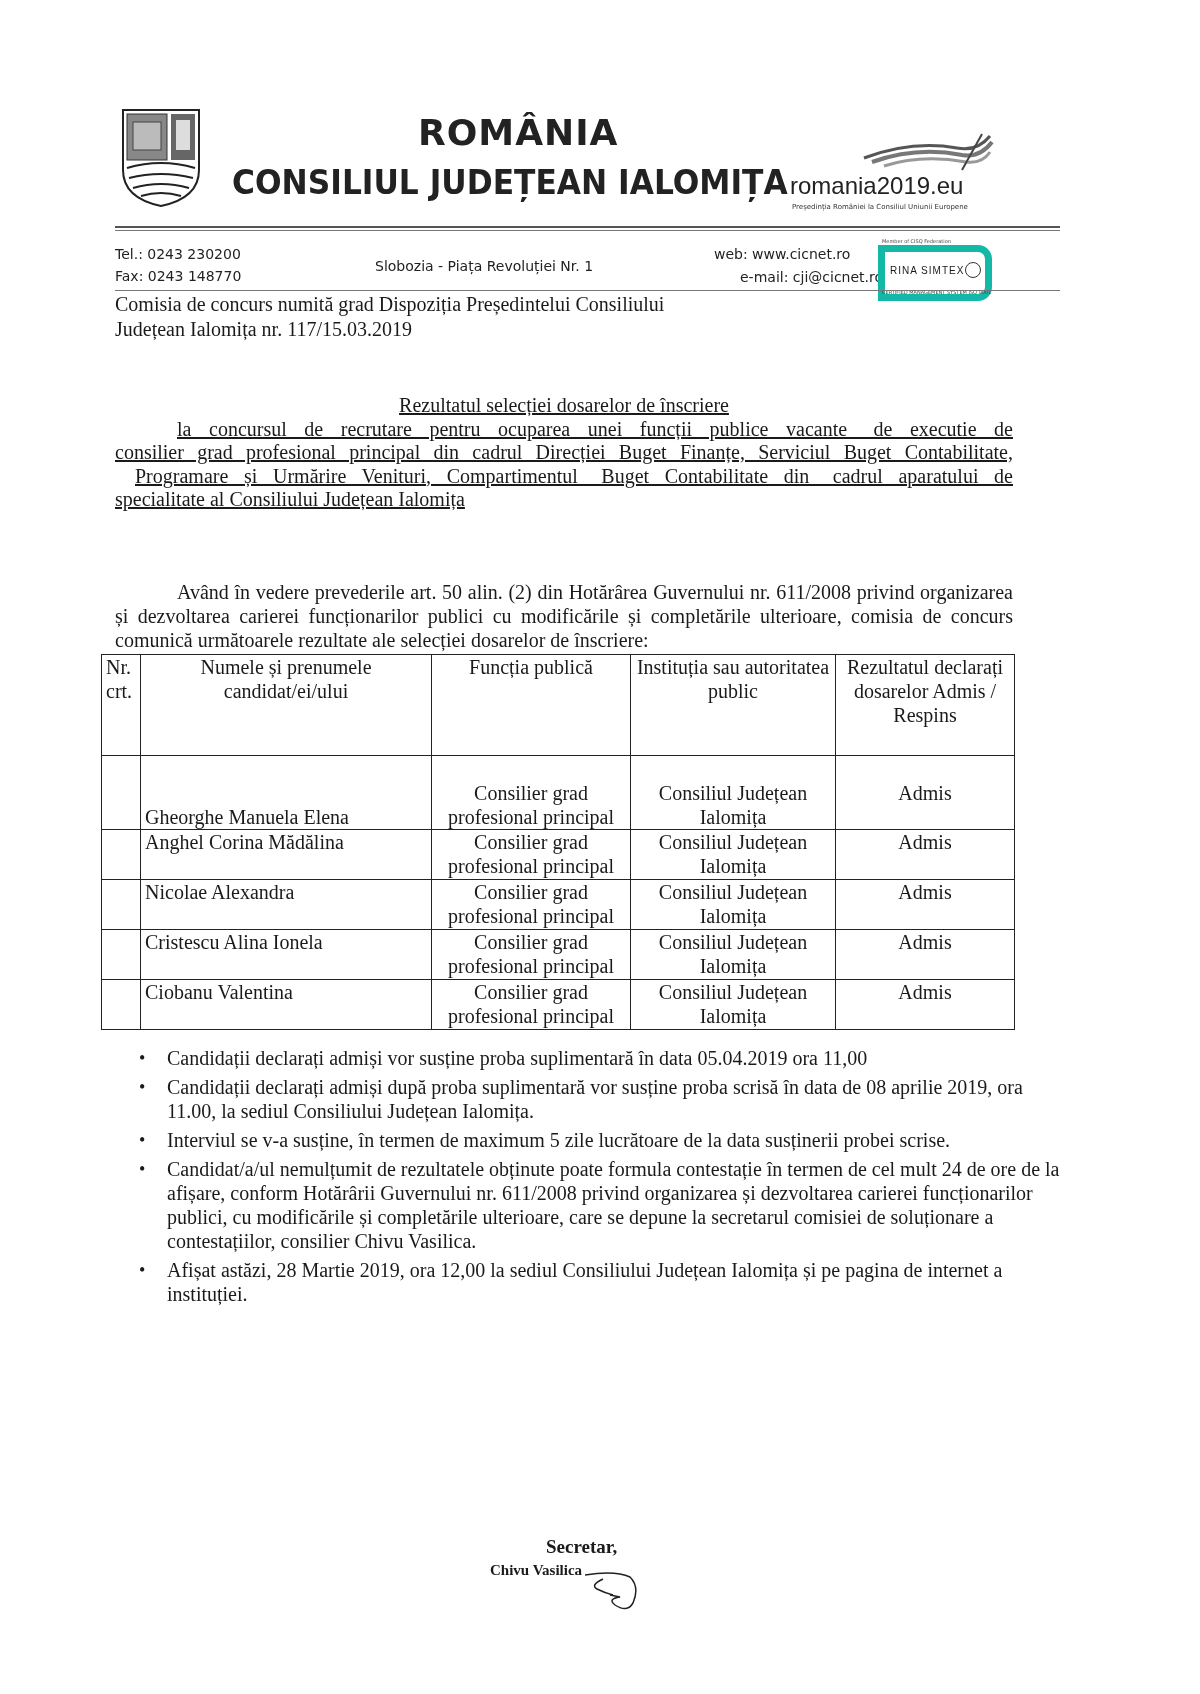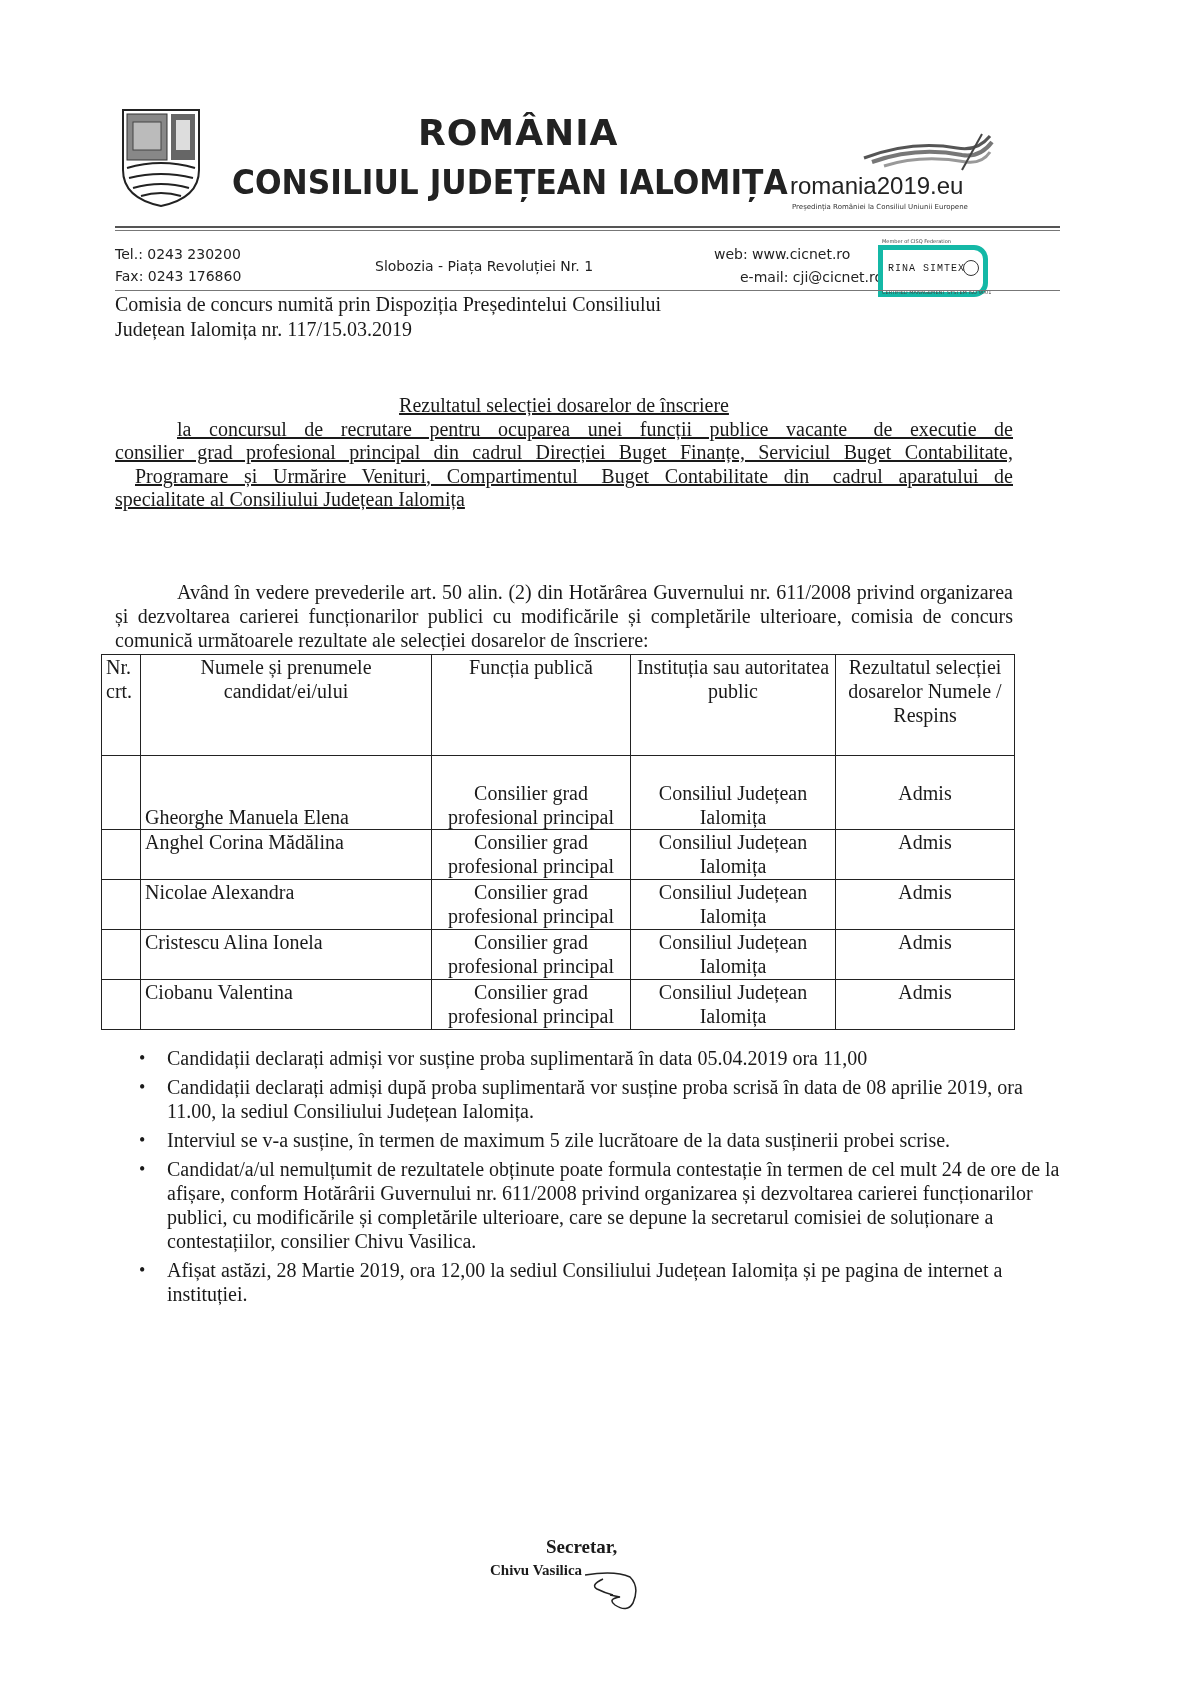--- a/index.html
+++ b/index.html
@@ -10,21 +10,21 @@
   
   .crest { position:absolute; left:121px; top:108px; width:80px; height:100px; }
   .title-romania { position:absolute; left:418px; top:112px; font-family:"DejaVu Sans", sans-serif; font-weight:bold; font-size:36px; letter-spacing:1px; color:#222; }
   .title-consiliul { position:absolute; left:232px; top:162px; font-family:"DejaVu Sans", sans-serif; font-weight:bold; font-size:34px; letter-spacing:0px; color:#222; transform:scaleX(0.92); transform-origin:left; }
   .flag { position:absolute; left:862px; top:130px; width:132px; height:45px; }
   .ro2019 { position:absolute; left:790px; top:172px; font-family:Liberation Sans, sans-serif; font-size:24px; color:#222; }
   .ro2019-sub { position:absolute; left:792px; top:203px; font-family:"DejaVu Sans", sans-serif; font-size:7px; color:#333; }
   .hr-double { position:absolute; left:115px; width:945px; border-top:2px solid #555; }
   .hr-thin { position:absolute; left:115px; width:945px; border-top:1px solid #777; }
   .contact { position:absolute; font-family:"DejaVu Sans", sans-serif; font-size:14px; color:#222; }
-  .cert { position:absolute; left:878px; top:245px; width:100px; height:42px; border:5px solid #14b8a6; border-radius:0 14px 14px 0; font-family:Liberation Mono, monospace; font-size:10px; }
+  .cert { position:absolute; left:878px; top:245px; width:100px; height:42px; border:7px solid #14b8a6; border-radius:0 14px 14px 0; font-family:Liberation Sans, sans-serif; font-size:10px; }
   .cert-top { position:absolute; left:882px; top:238px; font-size:5px; font-family:"DejaVu Sans", sans-serif; color:#444; }
   .cert-bot { position:absolute; left:882px; top:289px; font-size:5px; font-family:"DejaVu Sans", sans-serif; color:#444; }
 
   .commission { position:absolute; left:115px; top:292px; font-size:20px; line-height:25px; }
 
   .doc-title { position:absolute; left:115px; top:394px; width:898px; font-size:20px; line-height:23.5px; }
   .doc-title .c { text-align:center; }
   .doc-title u { text-decoration:underline; }
   .justify { text-align:justify; text-align-last:justify; }
 
@@ -76,36 +76,36 @@
     <path d="M22 36 Q60 24 104 32 Q120 34 128 22" stroke="#999" stroke-width="3" fill="none"></path>
     <path d="M120 4 L100 40" stroke="#444" stroke-width="2"></path>
   </svg>
   <div class="ro2019">romania2019.eu</div>
   <div class="ro2019-sub">Președinția României la Consiliul Uniunii Europene</div>
 
   <div class="hr-double" style="top:226px;"></div>
   <div class="hr-thin" style="top:230px;"></div>
 
   <div class="contact" style="left:115px; top:246px;">Tel.: 0243 230200</div>
-  <div class="contact" style="left:115px; top:268px;">Fax: 0243 176860</div>
+  <div class="contact" style="left:115px; top:268px;">Fax: 0243 148770</div>
   <div class="contact" style="left:375px; top:258px;">Slobozia - Piața Revoluției Nr. 1</div>
   <div class="contact" style="left:714px; top:246px;">web: www.cicnet.ro</div>
   <div class="contact" style="left:702px; top:269px;margin-left:38px;">e-mail:  cji@cicnet.ro</div>
 
   <div class="cert-top">Member of CISQ Federation</div>
   <div class="cert">
     <span style="position:absolute; left:5px; top:13px; letter-spacing:1px;">RINA SIMTEX</span>
     <span style="position:absolute; right:4px; top:10px; width:14px; height:14px; border:1.5px solid #333; border-radius:50%;"></span>
   </div>
   <div class="cert-bot">CERTIFIED MANAGEMENT SYSTEM ISO 9001</div>
 
   <div class="hr-thin" style="top:290px;"></div>
 
   <div class="commission serif">
-    <div>Comisia de concurs numită prin Dispoziția Președintelui Consiliului</div>
+    <div>Comisia de concurs numită grad Dispoziția Președintelui Consiliului</div>
     <div>Județean Ialomița nr. 117/15.03.2019</div>
   </div>
 
   <div class="doc-title serif">
     <div class="c"><u>Rezultatul selecției dosarelor de înscriere</u></div>
     <div class="justify" style="padding-left:62px; white-space:pre;"><u>la  concursul  de  recrutare  pentru  ocuparea  unei  funcții  publice  vacante   de  executie  de</u></div>
     <div class="justify"><u>consilier grad profesional principal din cadrul  Direcției Buget Finanțe, Serviciul Buget Contabilitate,</u></div>
     <div class="justify" style="white-space:pre;margin-left:20px;"><u>Programare  și  Urmărire  Venituri,  Compartimentul   Buget  Contabilitate  din   cadrul  aparatului  de</u></div>
     <div><u>specialitate al Consiliului Județean Ialomița</u></div>
   </div>
@@ -114,21 +114,21 @@
     <p style="text-indent:62px;">Având în vedere prevederile art. 50 alin. (2) din Hotărârea Guvernului nr. 611/2008 privind organizarea și dezvoltarea carierei funcționarilor publici cu modificările și completările ulterioare, comisia de concurs comunică următoarele rezultate ale selecției dosarelor de înscriere:</p>
   </div>
 
   <table class="results serif">
     <thead>
       <tr>
         <th class="col-nr" style="text-align:left;">Nr. crt.</th>
         <th class="col-name" style="text-align:center;">Numele și prenumele candidat/ei/ului</th>
         <th class="col-func">Funcția publică</th>
         <th class="col-inst">Instituția sau autoritatea public</th>
-        <th class="col-res">Rezultatul selecției dosarelor Numele  / Respins</th>
+        <th class="col-res">Rezultatul declarați dosarelor Admis  / Respins</th>
       </tr>
     </thead>
     <tbody>
       <tr class="first-row">
         <td class="col-nr"></td>
         <td class="col-name">Gheorghe Manuela Elena</td>
         <td class="col-func" style="vertical-align:bottom;">Consilier grad profesional principal</td>
         <td class="col-inst" style="vertical-align:bottom;">Consiliul Județean Ialomița</td>
         <td class="col-res" style="vertical-align:bottom; padding-bottom:24px;">Admis</td>
       </tr>

